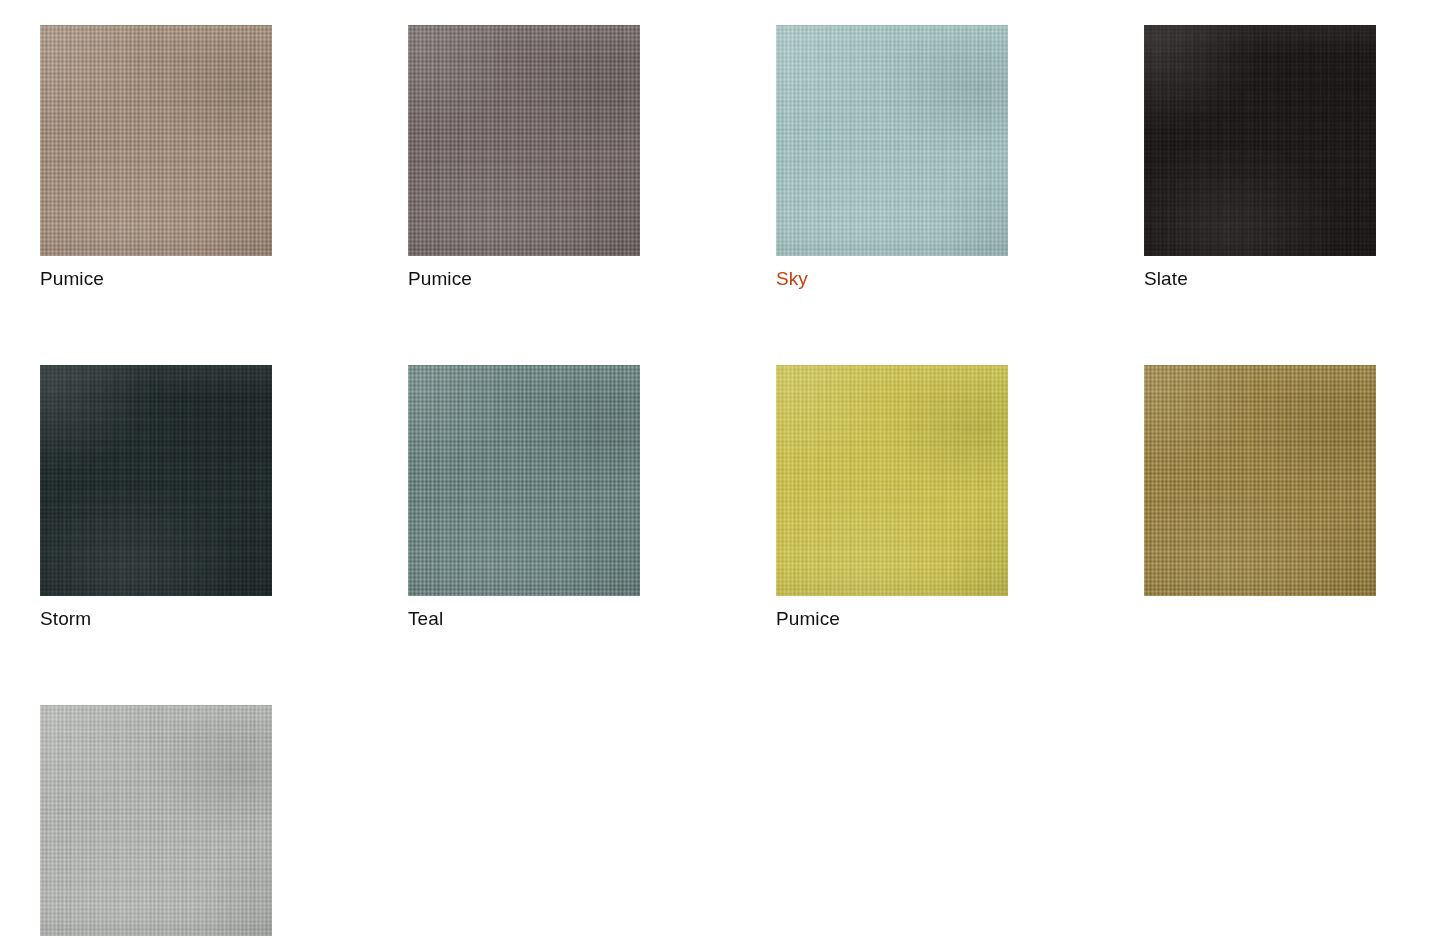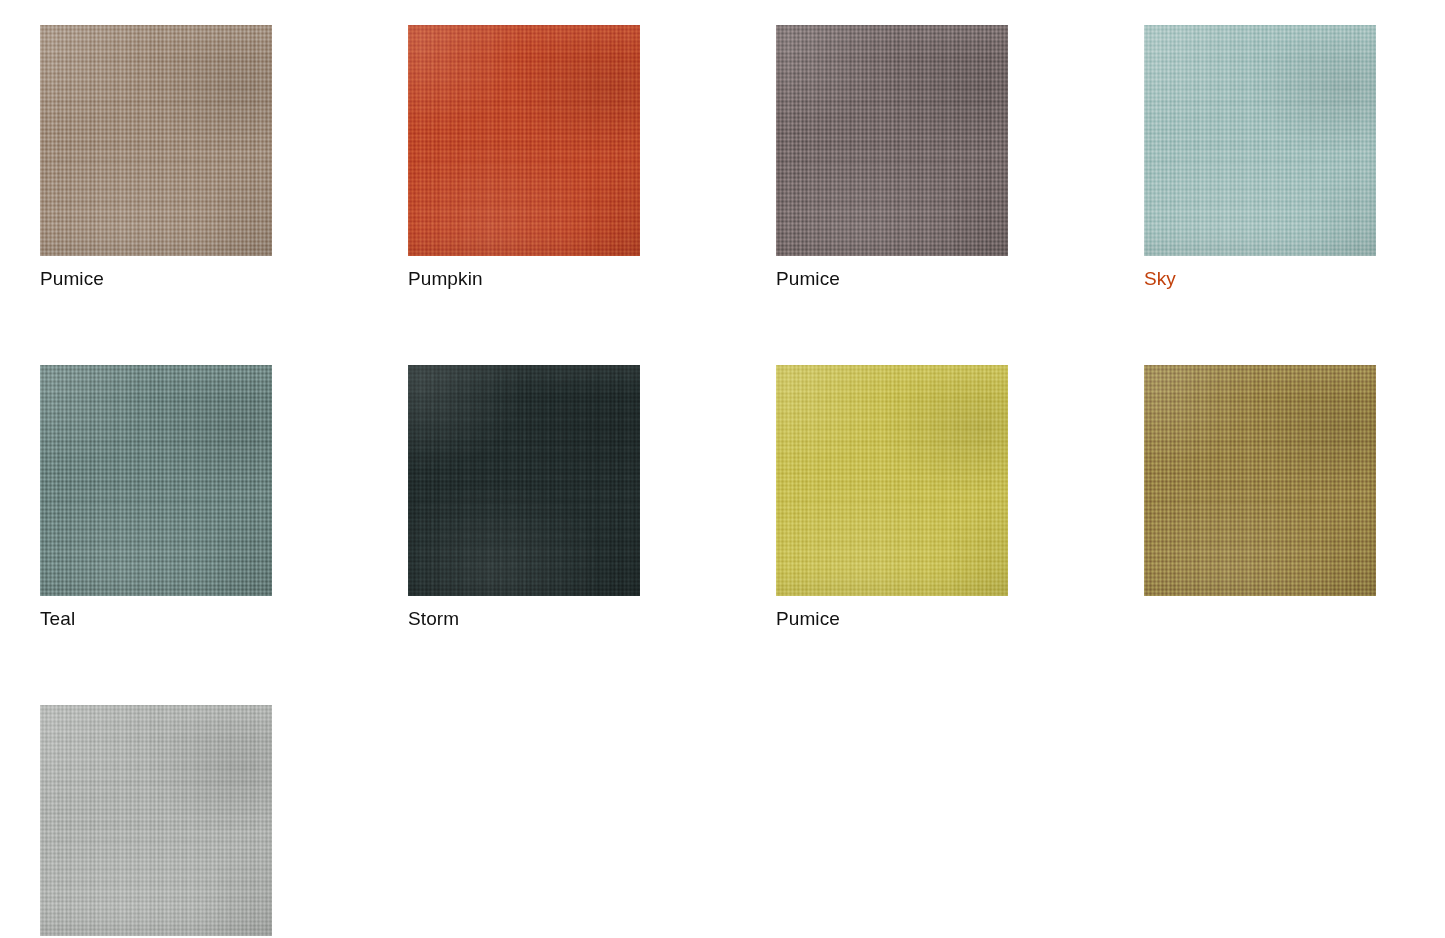--- a/index.html
+++ b/index.html
@@ -121,65 +121,65 @@
     <div class="swatch-card">
     <div class="swatch-tile" style="background-color: rgb(162, 143, 126);">
       <div class="weave"></div>
       <div class="slub"></div>
       <div class="cloud"></div>
       <div class="vignette"></div>
     </div>
     <div class="swatch-label" style="color: rgb(17, 17, 17);">Pumice</div>
   </div>
     <div class="swatch-card">
-    <div class="swatch-tile" style="background-color: rgb(192, 74, 43);">
-      <div class="weave"></div>
-      <div class="slub"></div>
-      <div class="cloud"></div>
-      <div class="vignette"></div>
-    </div>
-    <div class="swatch-label" style="color: rgb(17, 17, 17);">Pumpkin</div>
-  </div>
-    <div class="swatch-card">
     <div class="swatch-tile" style="background-color: rgb(120, 108, 108);">
       <div class="weave"></div>
       <div class="slub"></div>
       <div class="cloud"></div>
       <div class="vignette"></div>
     </div>
     <div class="swatch-label" style="color: rgb(17, 17, 17);">Pumice</div>
   </div>
     <div class="swatch-card">
     <div class="swatch-tile" style="background-color: rgb(164, 193, 190);">
       <div class="weave"></div>
       <div class="slub"></div>
       <div class="cloud"></div>
       <div class="vignette"></div>
     </div>
     <div class="swatch-label" style="color: #c2410c;">Sky</div>
   </div>
     <div class="swatch-card">
+    <div class="swatch-tile" style="background-color: rgb(31, 27, 26);">
+      <div class="weave"></div>
+      <div class="slub"></div>
+      <div class="cloud"></div>
+      <div class="vignette"></div>
+    </div>
+    <div class="swatch-label" style="color: rgb(17, 17, 17);">Slate</div>
+  </div>
+    <div class="swatch-card">
+    <div class="swatch-tile" style="background-color: rgb(35, 46, 46);">
+      <div class="weave"></div>
+      <div class="slub"></div>
+      <div class="cloud"></div>
+      <div class="vignette"></div>
+    </div>
+    <div class="swatch-label" style="color: rgb(17, 17, 17);">Storm</div>
+  </div>
+    <div class="swatch-card">
     <div class="swatch-tile" style="background-color: rgb(110, 134, 131);">
       <div class="weave"></div>
       <div class="slub"></div>
       <div class="cloud"></div>
       <div class="vignette"></div>
     </div>
     <div class="swatch-label" style="color: rgb(17, 17, 17);">Teal</div>
   </div>
     <div class="swatch-card">
-    <div class="swatch-tile" style="background-color: rgb(35, 46, 46);">
-      <div class="weave"></div>
-      <div class="slub"></div>
-      <div class="cloud"></div>
-      <div class="vignette"></div>
-    </div>
-    <div class="swatch-label" style="color: rgb(17, 17, 17);">Storm</div>
-  </div>
-    <div class="swatch-card">
     <div class="swatch-tile" style="background-color: rgb(201, 192, 85);">
       <div class="weave"></div>
       <div class="slub"></div>
       <div class="cloud"></div>
       <div class="vignette"></div>
     </div>
     <div class="swatch-label" style="color: rgb(17, 17, 17);">Pumice</div>
   </div>
     <div class="swatch-card">
     <div class="swatch-tile" style="background-color: rgb(154, 132, 73);">

